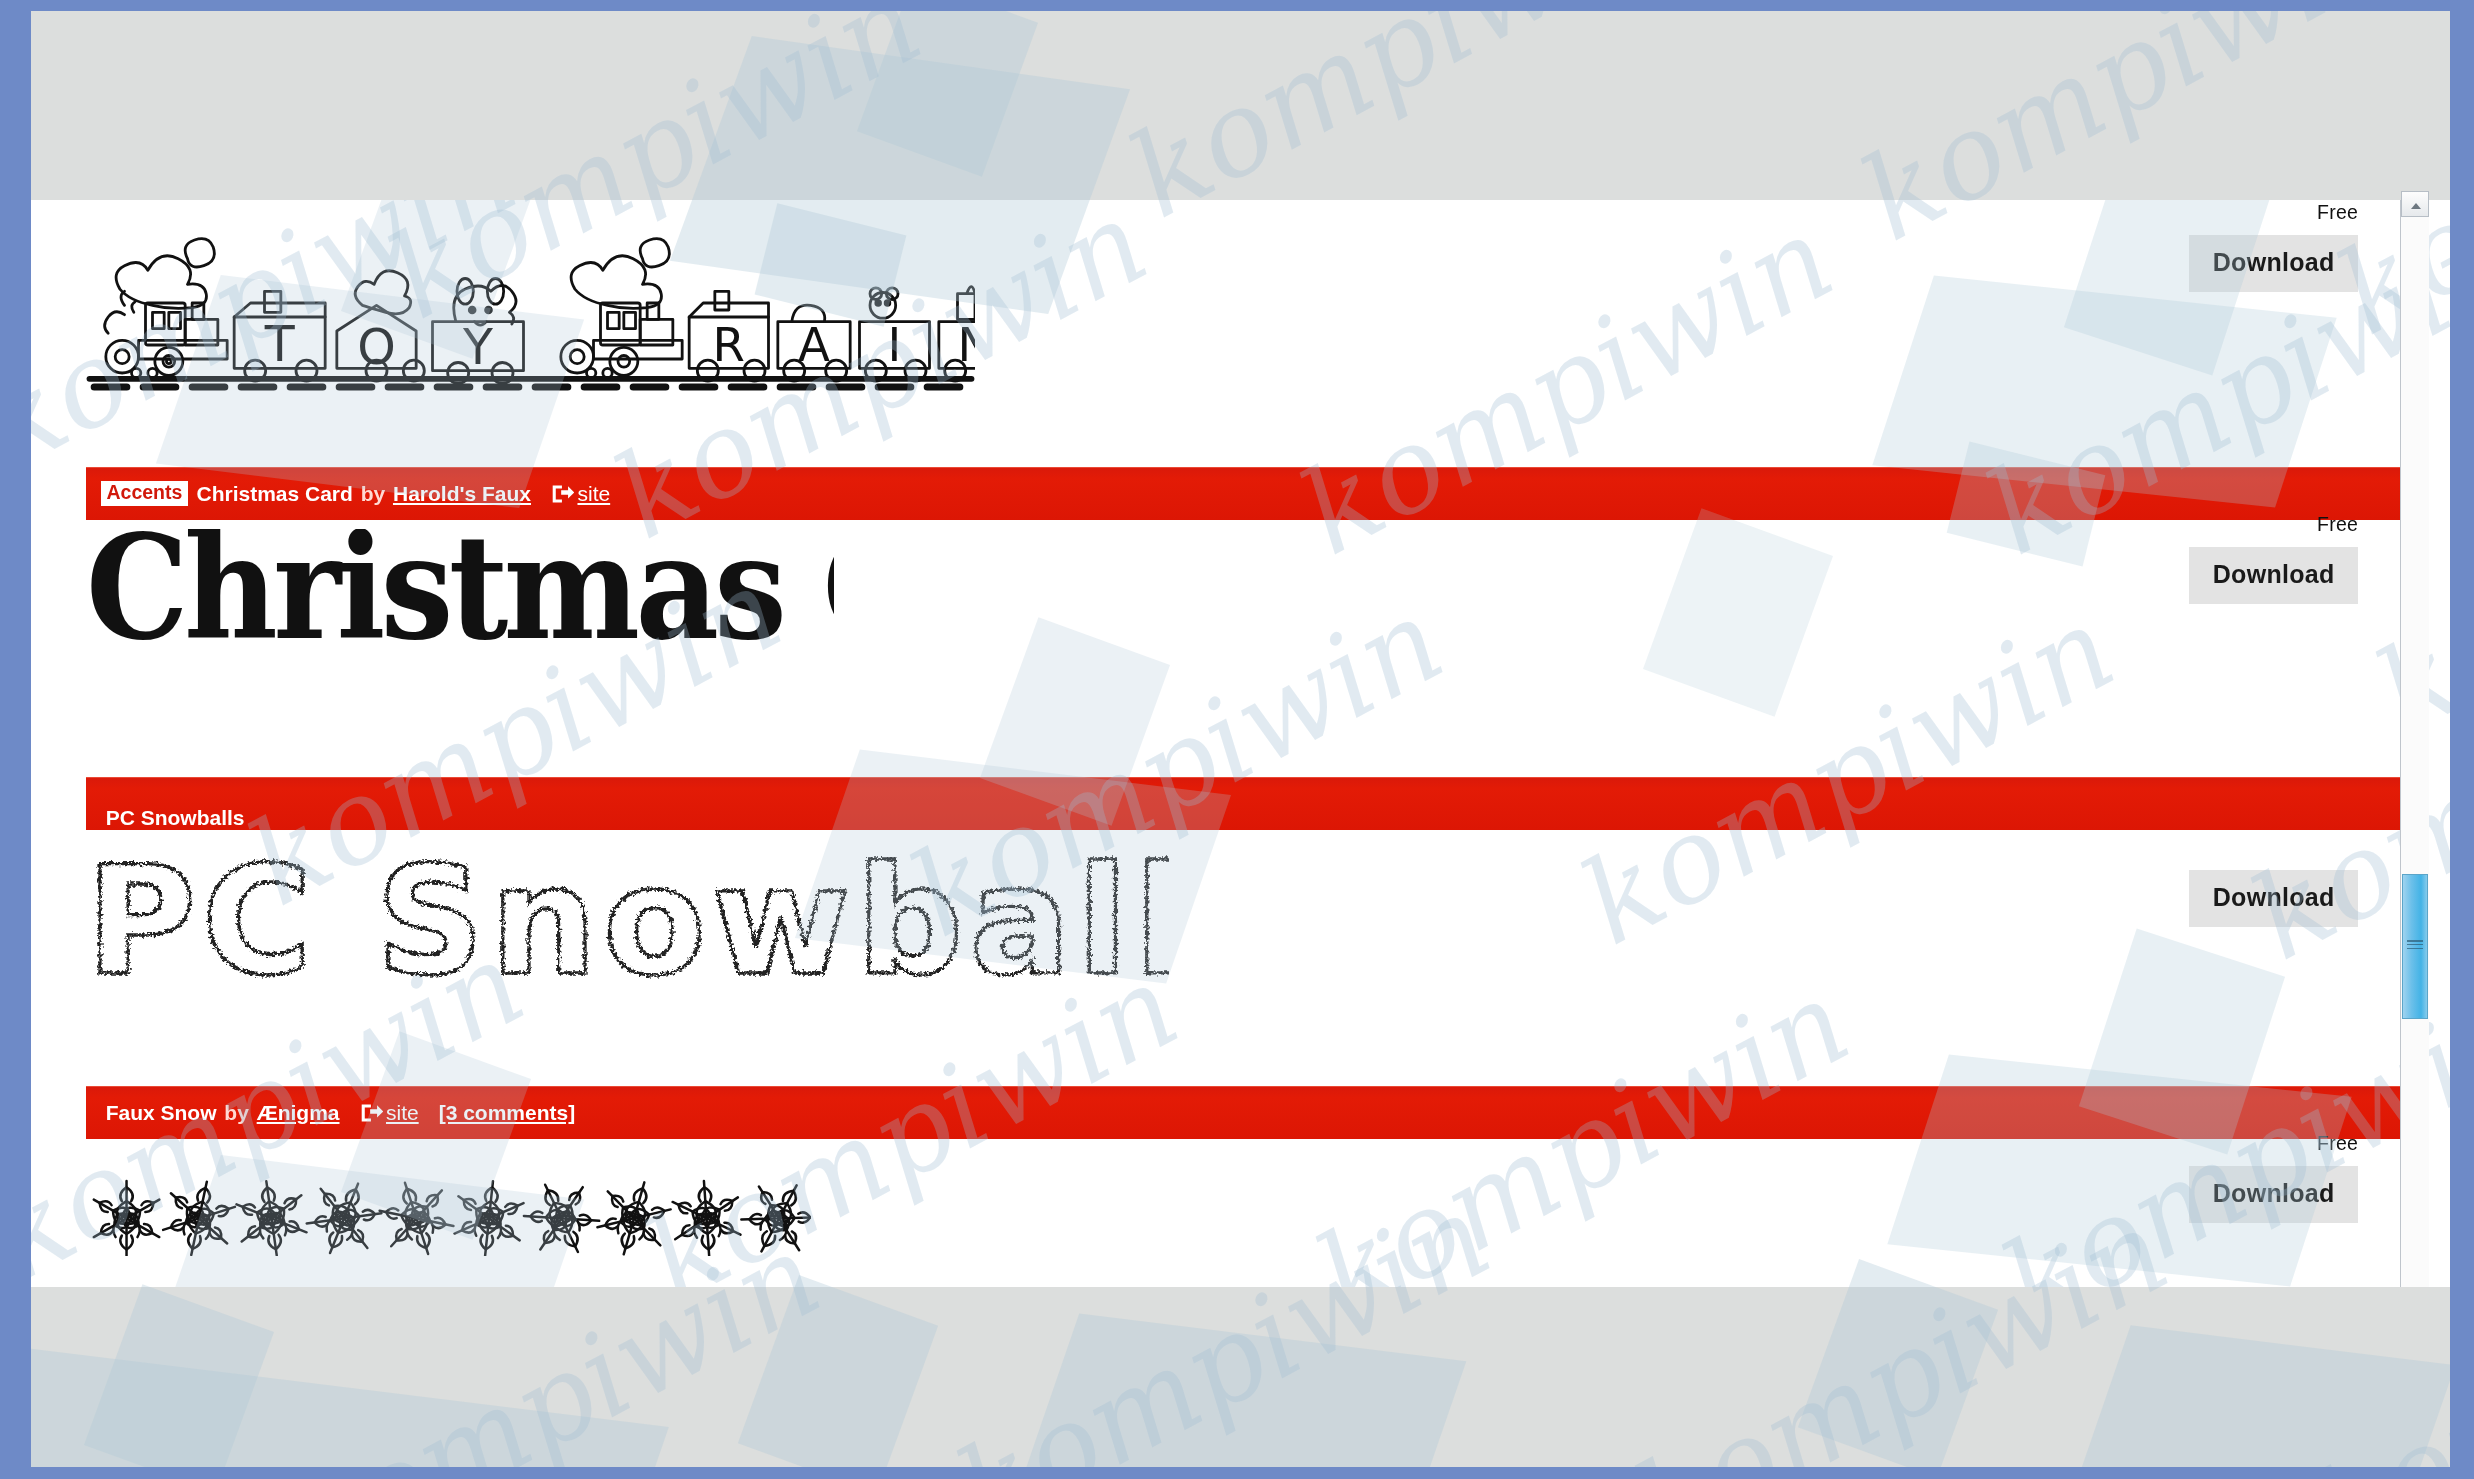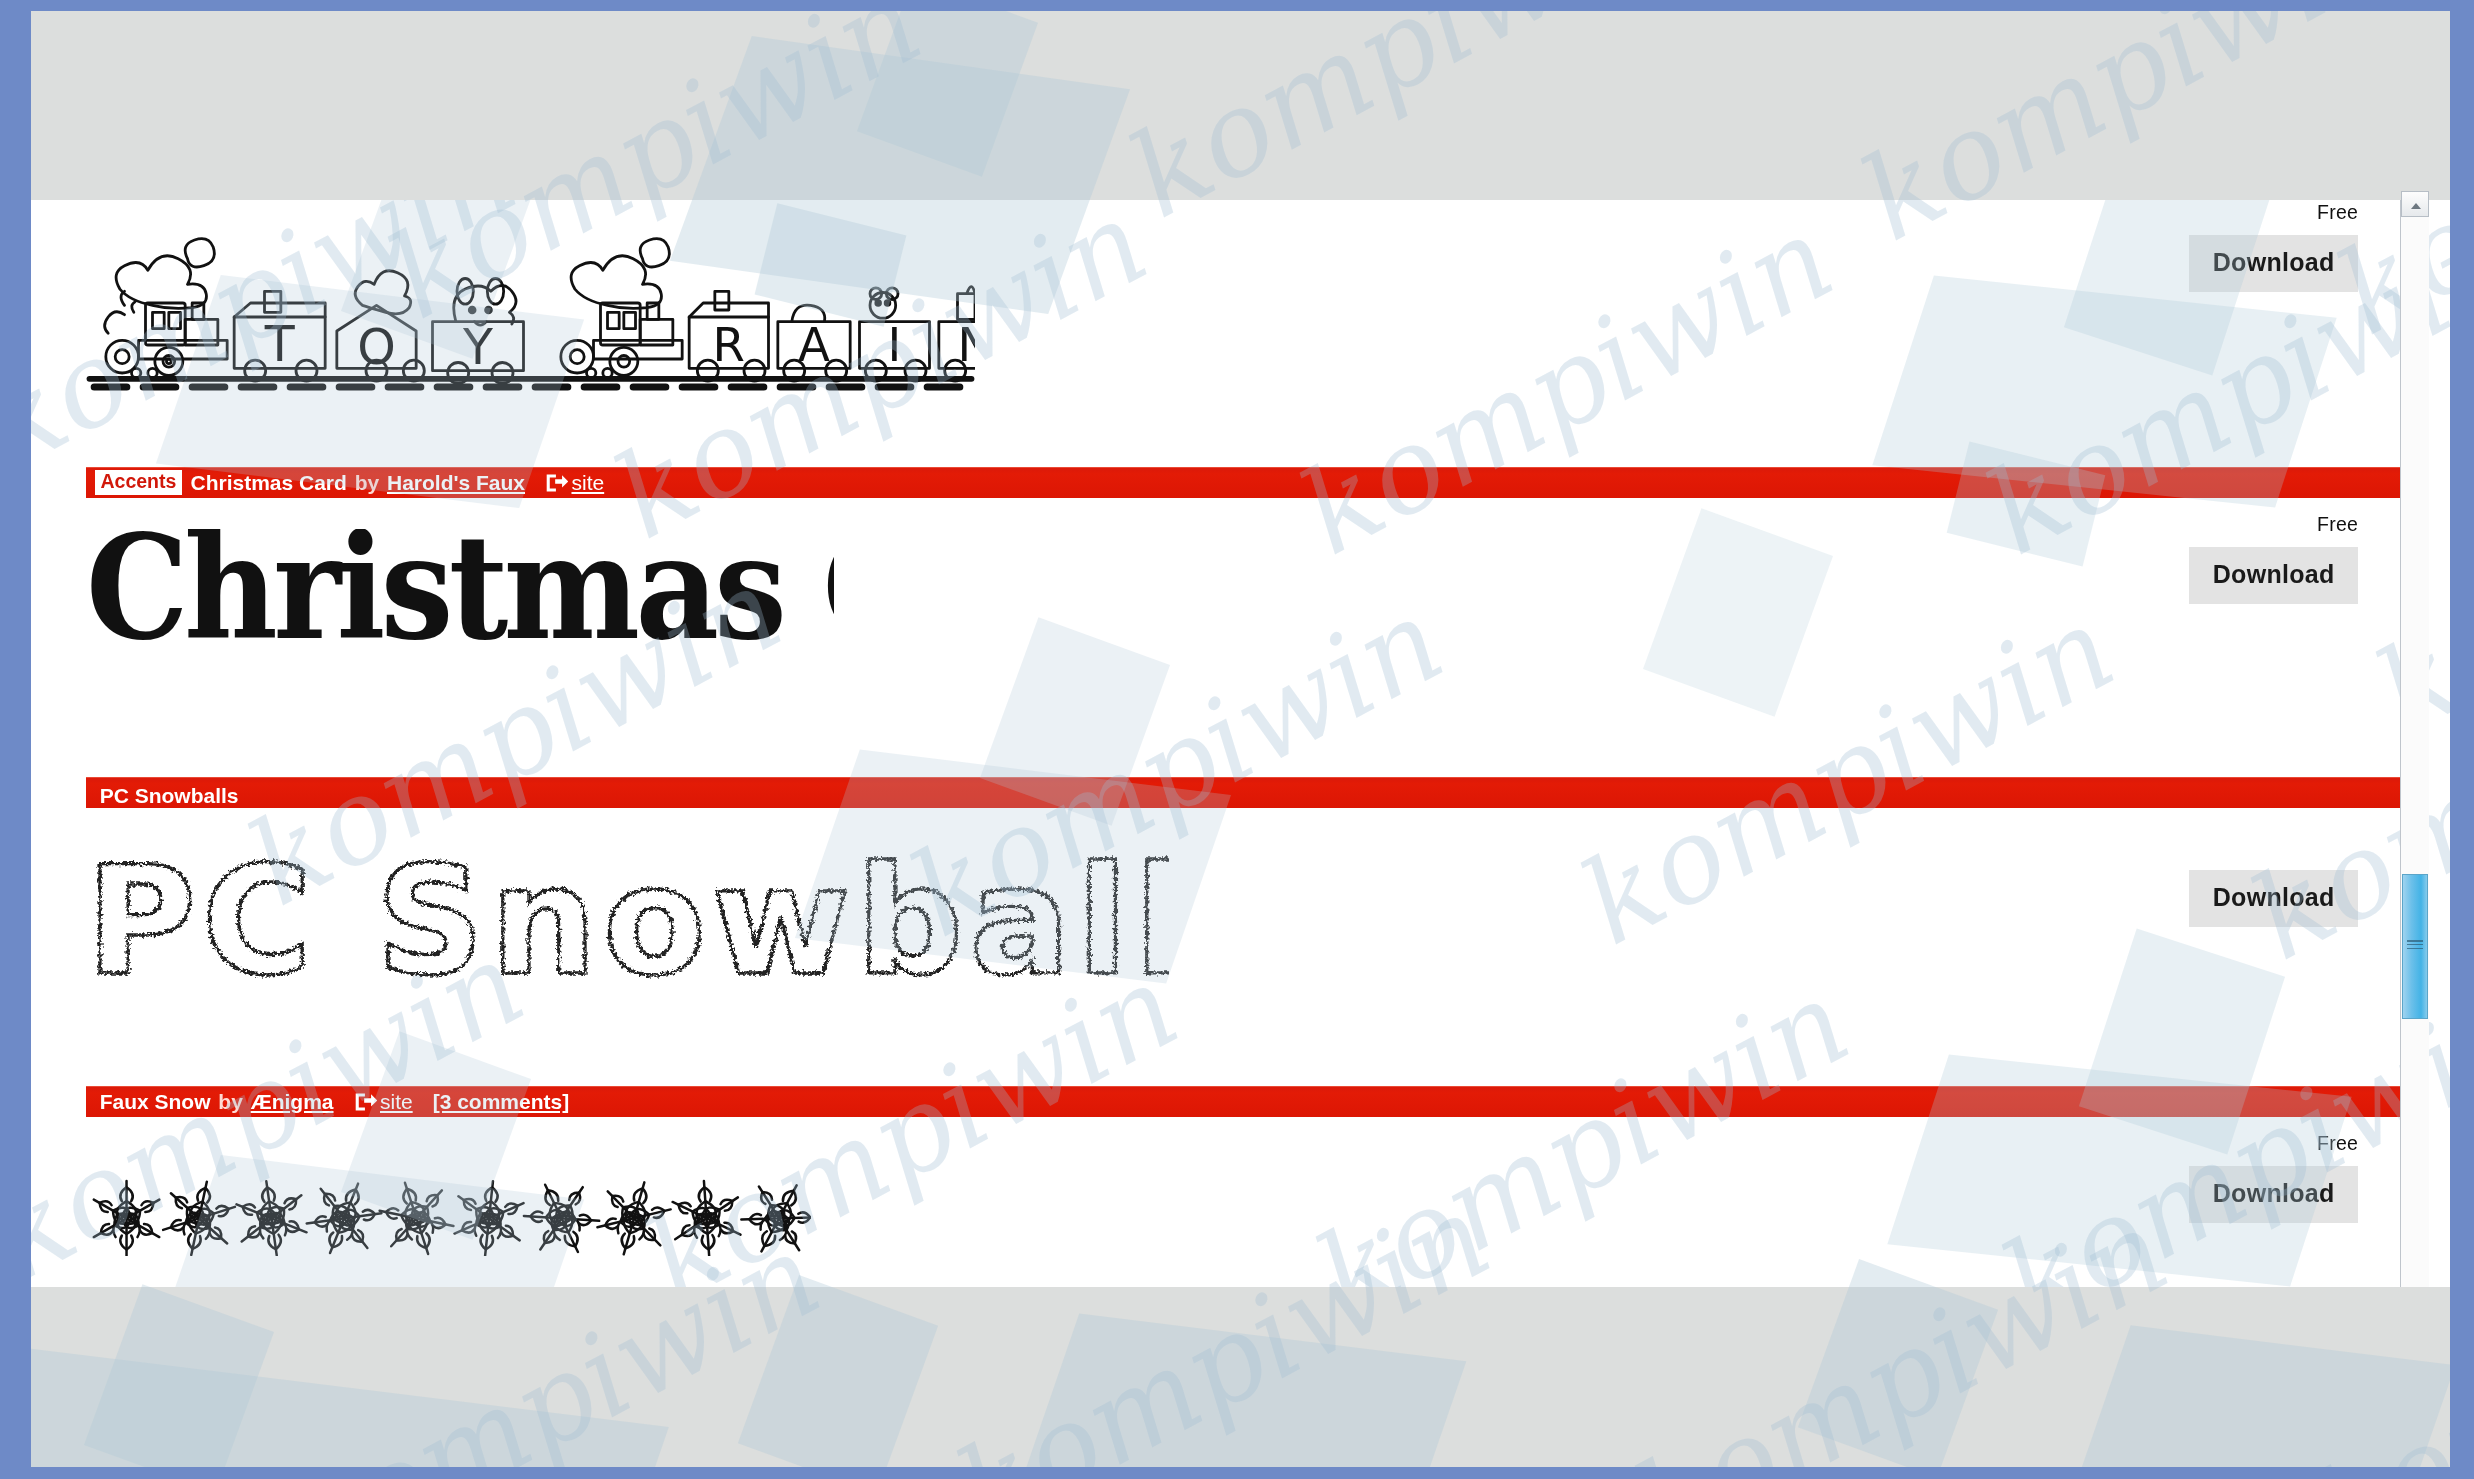--- a/index.html
+++ b/index.html
@@ -90,26 +90,26 @@
     padding:13.3px 23.4px 15px 23.4px;
     cursor:pointer;
     font-family:"Liberation Sans", sans-serif;
   }
 
   
   .title-bar{
     position:absolute;
     left:55px;
     width:2319px;
-    height:31px;
+    height:53px;
     background:linear-gradient(180deg,#d9190a 0%,#e31b06 22%,#dc1604 100%);
     box-shadow:inset 0 0.8px 0 #ef5b45;
     display:flex;
     align-items:center;
-    padding-left:9px;
+    padding-left:15px;
     box-sizing:border-box;
     overflow:hidden;
   }
   .tb-text{
     font-size:21px;
     font-weight:bold;
     color:#ffffff;
     white-space:nowrap;
     letter-spacing:0px;
   }

